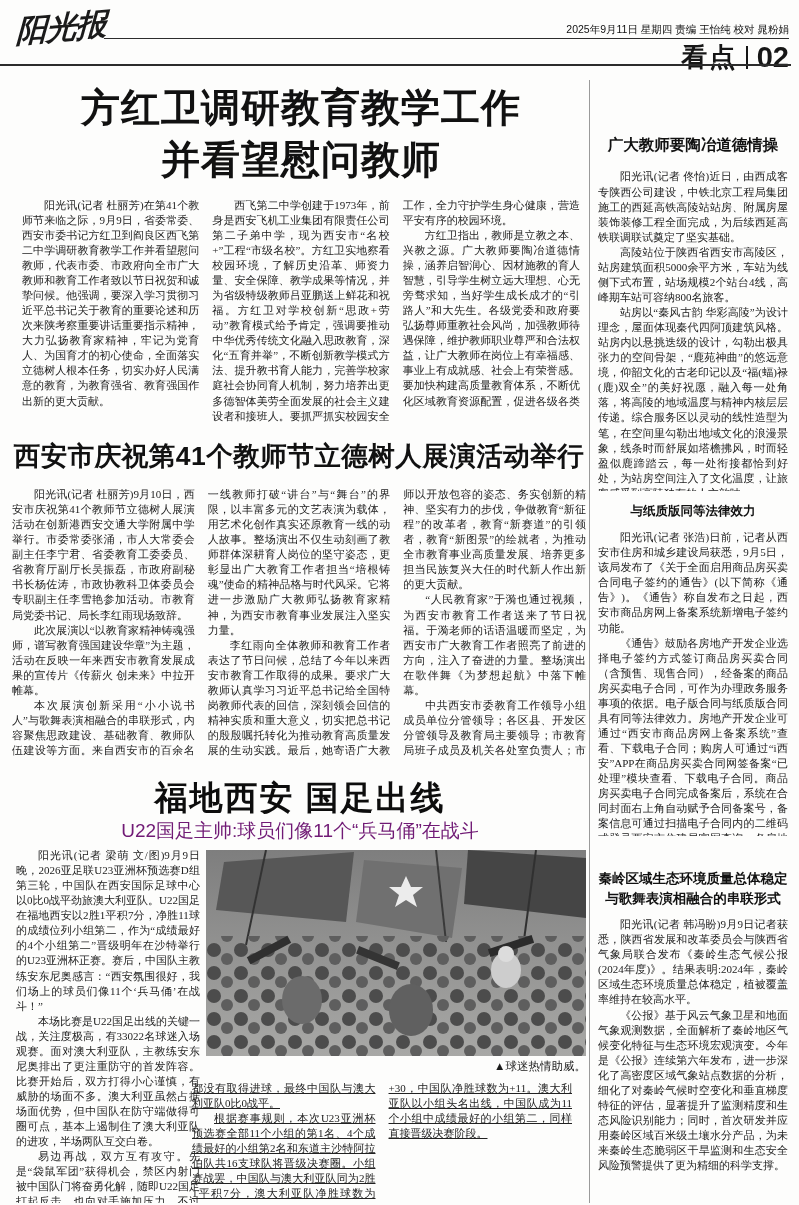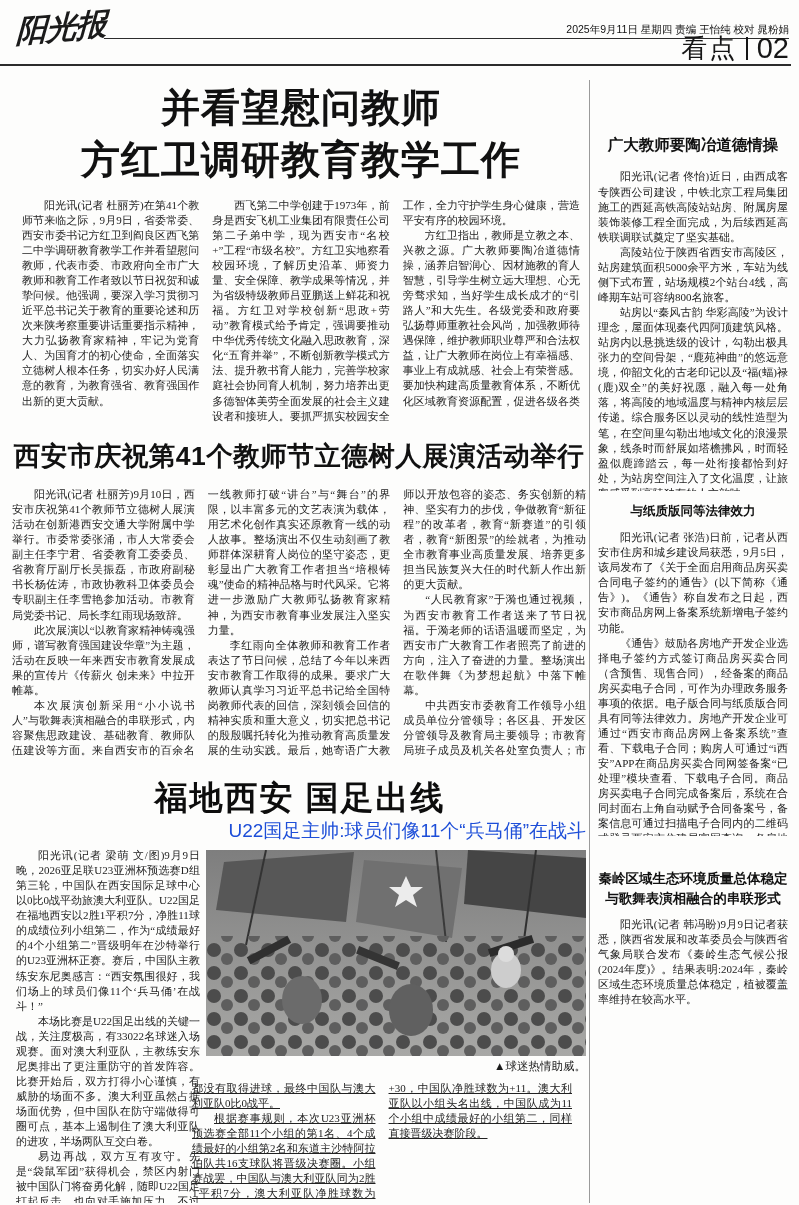--- a/index.html
+++ b/index.html
@@ -4,22 +4,22 @@
 <style>
   html,body{margin:0;padding:0;background:#e8e8e6;}
   *{box-sizing:border-box;}
   .page{position:relative;width:799px;height:1205px;background:#fdfdfc;color:#1b1b1b;overflow:hidden;margin:0 auto;
         font-family:"Liberation Serif", serif;}
   
   .logo{position:absolute;left:16px;top:10px;font-size:31px;font-weight:bold;font-style:italic;
         font-family:"DejaVu Serif", serif;letter-spacing:-1px;transform:rotate(-5deg) skewX(-7deg);line-height:1.1;}
   .rule-thin{position:absolute;left:104px;right:10px;top:38px;height:1px;background:#2c2c2c;}
   .dateline{position:absolute;right:10px;top:23px;font-size:10.5px;font-family:"Liberation Sans", sans-serif;color:#111;}
-  .section{position:absolute;right:10px;top:31px;display:flex;align-items:center;gap:9px;
-           font-family:"Liberation Sans", sans-serif;color:#161616;}
+  .section{position:absolute;right:10px;top:40px;display:flex;align-items:center;gap:9px;
+           font-family:"Liberation Sans", sans-serif;color:#161616;font-weight:bold;}
   .section .lbl{font-size:26px;letter-spacing:2px;}
   .section .bar{width:1.5px;height:23px;background:#161616;}
   .section .num{font-size:29px;}
   .rule-main{position:absolute;left:0;right:8px;top:64px;height:1.5px;background:#2c2c2c;}
   .v-divider{position:absolute;left:589px;top:80px;height:1123px;width:1px;background:#9a9a9a;}
   
   p{margin:0;text-indent:2em;}
   .body-txt{font-size:11px;line-height:1.37;text-align:justify;overflow:hidden;color:#222;}
   
   .a1{position:absolute;left:22px;top:82px;width:558px;}
@@ -27,22 +27,22 @@
          text-align:center;letter-spacing:1px;color:#111;}
   .a1-body{margin-top:12px;height:234px;column-count:3;column-gap:13px;column-fill:auto;}
   
   .a2{position:absolute;left:12px;top:438px;width:574px;}
   .a2 .t{font-family:"Liberation Sans", sans-serif;font-weight:bold;font-size:26.5px;text-align:center;
          white-space:nowrap;letter-spacing:0.5px;color:#111;}
   .a2-body{margin-top:13px;height:280px;column-count:3;column-gap:13px;column-fill:auto;}
   
   .fb-title{position:absolute;left:14px;top:776px;width:572px;text-align:center;
             font-family:"Liberation Sans", sans-serif;font-weight:bold;font-size:33px;letter-spacing:2px;color:#0d0d0d;}
-  .fb-sub{position:absolute;left:14px;top:818px;width:572px;text-align:right;
-          font-family:"Liberation Sans", sans-serif;font-size:19px;color:#1d4ed8;}
+  .fb-sub{position:absolute;left:14px;top:818px;width:572px;text-align:center;
+          font-family:"Liberation Sans", sans-serif;font-size:19px;color:#701a75;}
   .fb-left{position:absolute;left:16px;top:848px;width:184px;height:355px;}
   .fb-left .body-txt{height:355px;}
   .fb-photo{position:absolute;left:206px;top:850px;width:380px;height:206px;background:#8f8f8f;}
   .fb-caption{position:absolute;left:206px;top:1059px;width:380px;text-align:right;
               font-size:11.5px;font-weight:normal;color:#1b1b1b;}
   .fb-bottom{position:absolute;left:192px;top:1081px;width:380px;height:122px;
              column-count:2;column-gap:13px;column-fill:auto;text-decoration:underline;}
   .fb-bottom p:first-child{text-indent:0;}
   
   .rail-art{position:absolute;left:598px;width:190px;}
@@ -65,22 +65,22 @@
   <div class="dateline">2025年9月11日 星期四 责编 王怡纯 校对 晁粉娟</div>
   <div class="section">
     <span class="lbl">看点</span>
     <span class="bar"></span>
     <span class="num">02</span>
   </div>
   <div class="rule-main"></div>
   <div class="v-divider"></div>
 
   <div class="a1">
+    <div class="t">方红卫调研教育教学工作</div>
     <div class="t">并看望慰问教师</div>
-    <div class="t">方红卫调研教育教学工作</div>
     <div class="a1-body body-txt">
         <p>阳光讯(记者 杜丽芳)在第41个教师节来临之际，9月9日，省委常委、西安市委书记方红卫到阎良区西飞第二中学调研教育教学工作并看望慰问教师，代表市委、市政府向全市广大教师和教育工作者致以节日祝贺和诚挚问候。他强调，要深入学习贯彻习近平总书记关于教育的重要论述和历次来陕考察重要讲话重要指示精神，大力弘扬教育家精神，牢记为党育人、为国育才的初心使命，全面落实立德树人根本任务，切实办好人民满意的教育，为教育强省、教育强国作出新的更大贡献。</p>
         <p>西飞第二中学创建于1973年，前身是西安飞机工业集团有限责任公司第二子弟中学，现为西安市“名校+”工程“市级名校”。方红卫实地察看校园环境，了解历史沿革、师资力量、安全保障、教学成果等情况，并为省级特级教师吕亚鹏送上鲜花和祝福。方红卫对学校创新“思政+劳动”教育模式给予肯定，强调要推动中华优秀传统文化融入思政教育，深化“五育并举”，不断创新教学模式方法、提升教书育人能力，完善学校家庭社会协同育人机制，努力培养出更多德智体美劳全面发展的社会主义建设者和接班人。要抓严抓实校园安全工作，全力守护学生身心健康，营造平安有序的校园环境。</p>
         <p>方红卫指出，教师是立教之本、兴教之源。广大教师要陶冶道德情操，涵养启智润心、因材施教的育人智慧，引导学生树立远大理想、心无旁骛求知，当好学生成长成才的“引路人”和大先生。各级党委和政府要弘扬尊师重教社会风尚，加强教师待遇保障，维护教师职业尊严和合法权益，让广大教师在岗位上有幸福感、事业上有成就感、社会上有荣誉感。要加快构建高质量教育体系，不断优化区域教育资源配置，促进各级各类教育高质量发展，为创新推进中国式现代化西安实践提供坚实支撑。</p>
       </div>
   </div>
 
   <div class="a2">
     <div class="t">西安市庆祝第41个教师节立德树人展演活动举行</div>
     <div class="a2-body body-txt">
@@ -160,16 +160,17 @@
       </div>
   </div>
 
   <div class="rail-art r3">
     <div class="rail-t">
         <div>秦岭区域生态环境质量总体稳定</div>
         <div>与歌舞表演相融合的串联形式</div>
       </div>
     <div class="rail-body body-txt">
         <p>阳光讯(记者 韩冯盼)9月9日记者获悉，陕西省发展和改革委员会与陕西省气象局联合发布《秦岭生态气候公报(2024年度)》。结果表明:2024年，秦岭区域生态环境质量总体稳定，植被覆盖率维持在较高水平。</p>
+        <p>《公报》基于风云气象卫星和地面气象观测数据，全面解析了秦岭地区气候变化特征与生态环境宏观演变。今年是《公报》连续第六年发布，进一步深化了高密度区域气象站点数据的分析，细化了对秦岭气候时空变化和垂直梯度特征的评估，显著提升了监测精度和生态风险识别能力；同时，首次研发并应用秦岭区域百米级土壤水分产品，为未来秦岭生态脆弱区干旱监测和生态安全风险预警提供了更为精细的科学支撑。</p>
       </div>
   </div>
 
 </div>
 
 </body></html>

